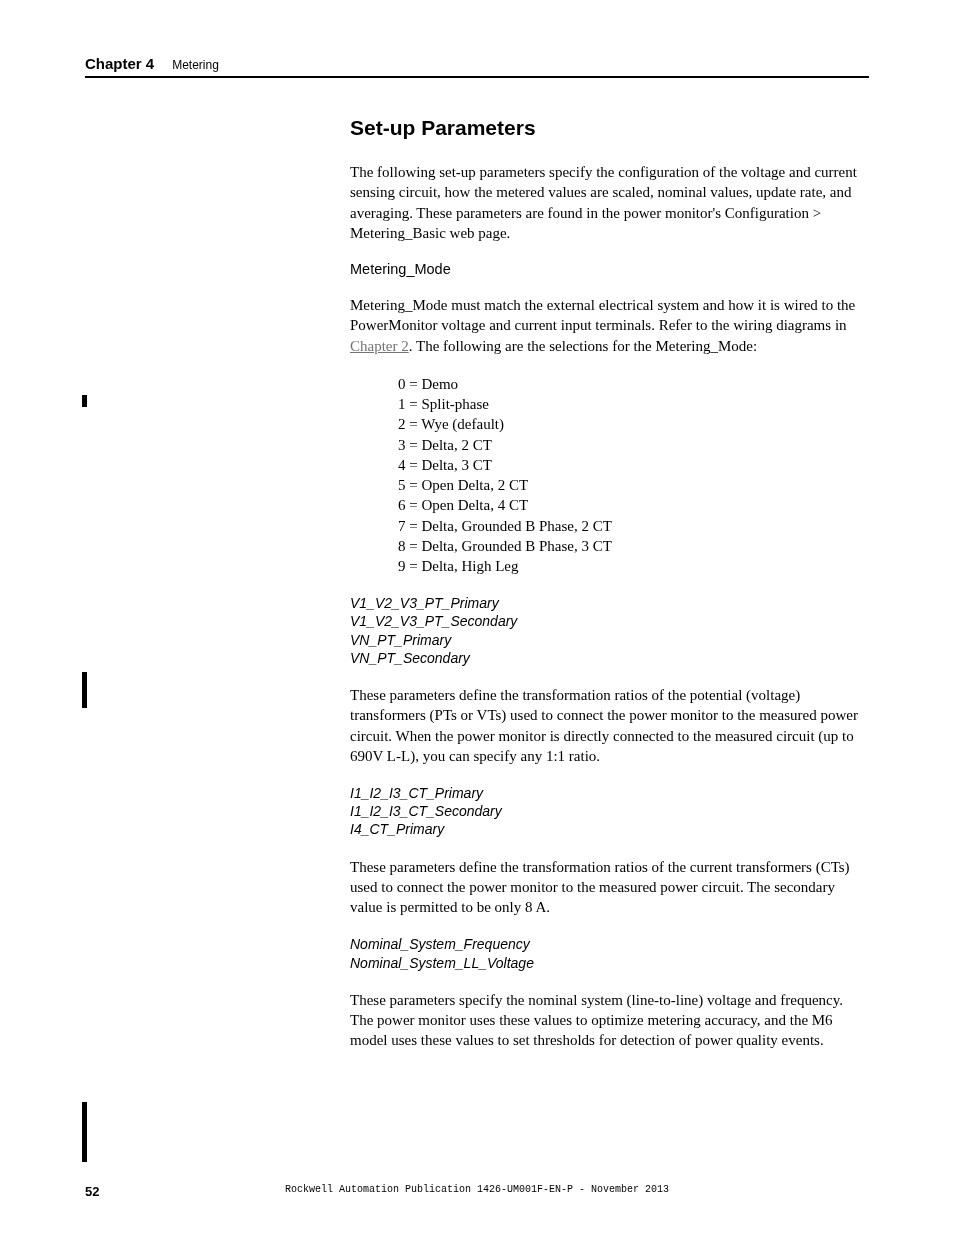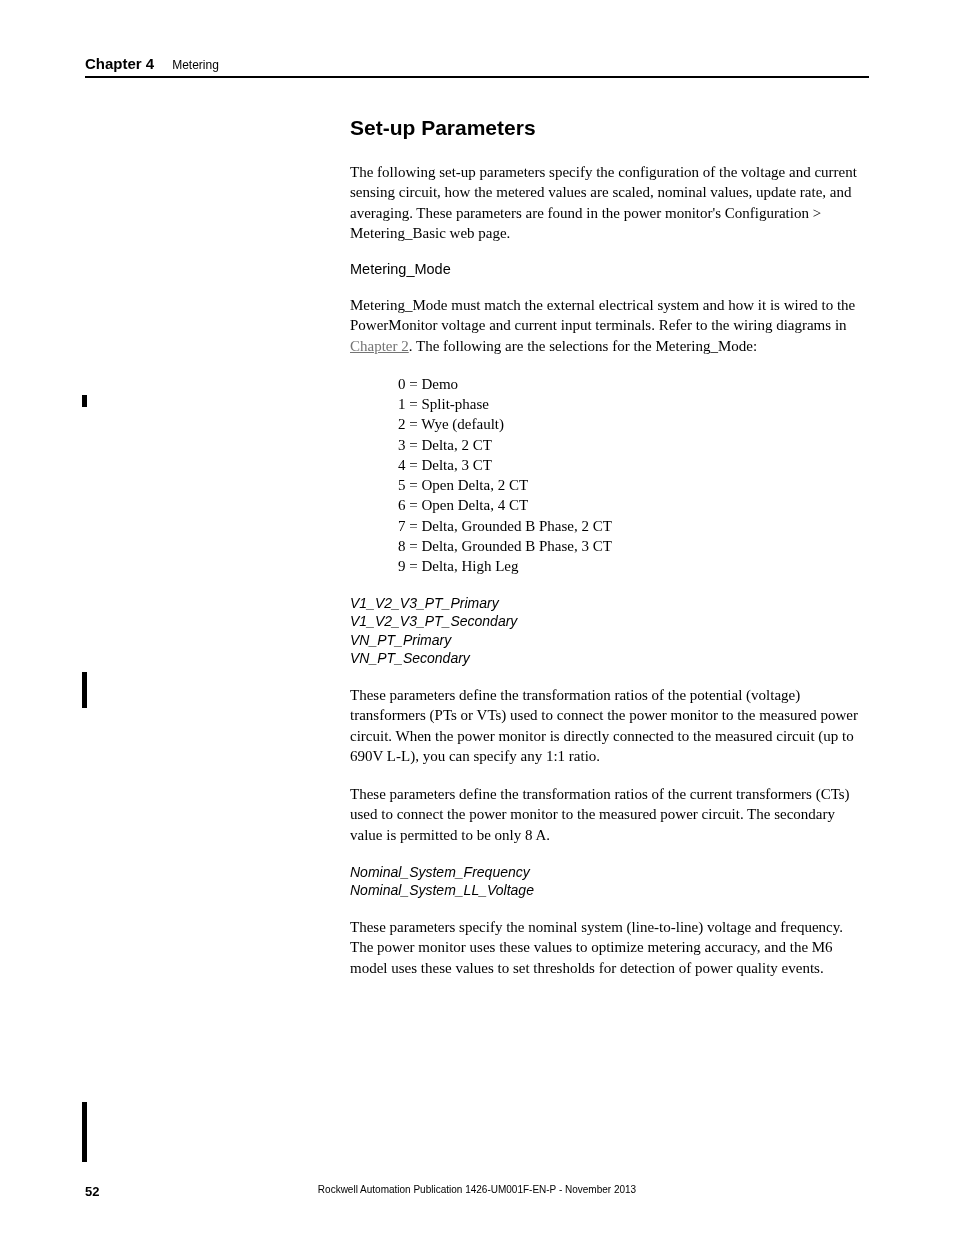--- a/index.html
+++ b/index.html
@@ -111,21 +111,21 @@
       align-items: baseline;
     }
     .page-num {
       font-family: Arial, Helvetica, sans-serif;
       font-weight: bold;
       font-size: 13px;
       position: absolute;
       left: 85px;
     }
     .footer-text {
-      font-family: Liberation Sans, sans-serif;
+      font-family: Liberation Mono, monospace;
       font-size: 10px;
       width: 100%;
       text-align: center;
     }
   </style>
 </head>
 <body>
 
 <div class="page">
   <div class="header">
@@ -163,20 +163,25 @@
 
     <div class="subheading-group">
       <div>V1_V2_V3_PT_Primary</div>
       <div>V1_V2_V3_PT_Secondary</div>
       <div>VN_PT_Primary</div>
       <div>VN_PT_Secondary</div>
     </div>
 
     <p class="body-para">These parameters define the transformation ratios of the potential (voltage) transformers (PTs or VTs) used to connect the power monitor to the measured power circuit. When the power monitor is directly connected to the measured circuit (up to 690V L-L), you can specify any 1:1 ratio.</p>
 
+    <div class="subheading-group">
+      <div>I1_I2_I3_CT_Primary</div>
+      <div>I1_I2_I3_CT_Secondary</div>
+      <div>I4_CT_Primary</div>
+    </div>
 
     <p class="body-para">These parameters define the transformation ratios of the current transformers (CTs) used to connect the power monitor to the measured power circuit. The secondary value is permitted to be only 8 A.</p>
 
     <div class="subheading-group">
       <div>Nominal_System_Frequency</div>
       <div>Nominal_System_LL_Voltage</div>
     </div>
 
     <p class="body-para">These parameters specify the nominal system (line-to-line) voltage and frequency. The power monitor uses these values to optimize metering accuracy, and the M6 model uses these values to set thresholds for detection of power quality events.</p>
   </div>

